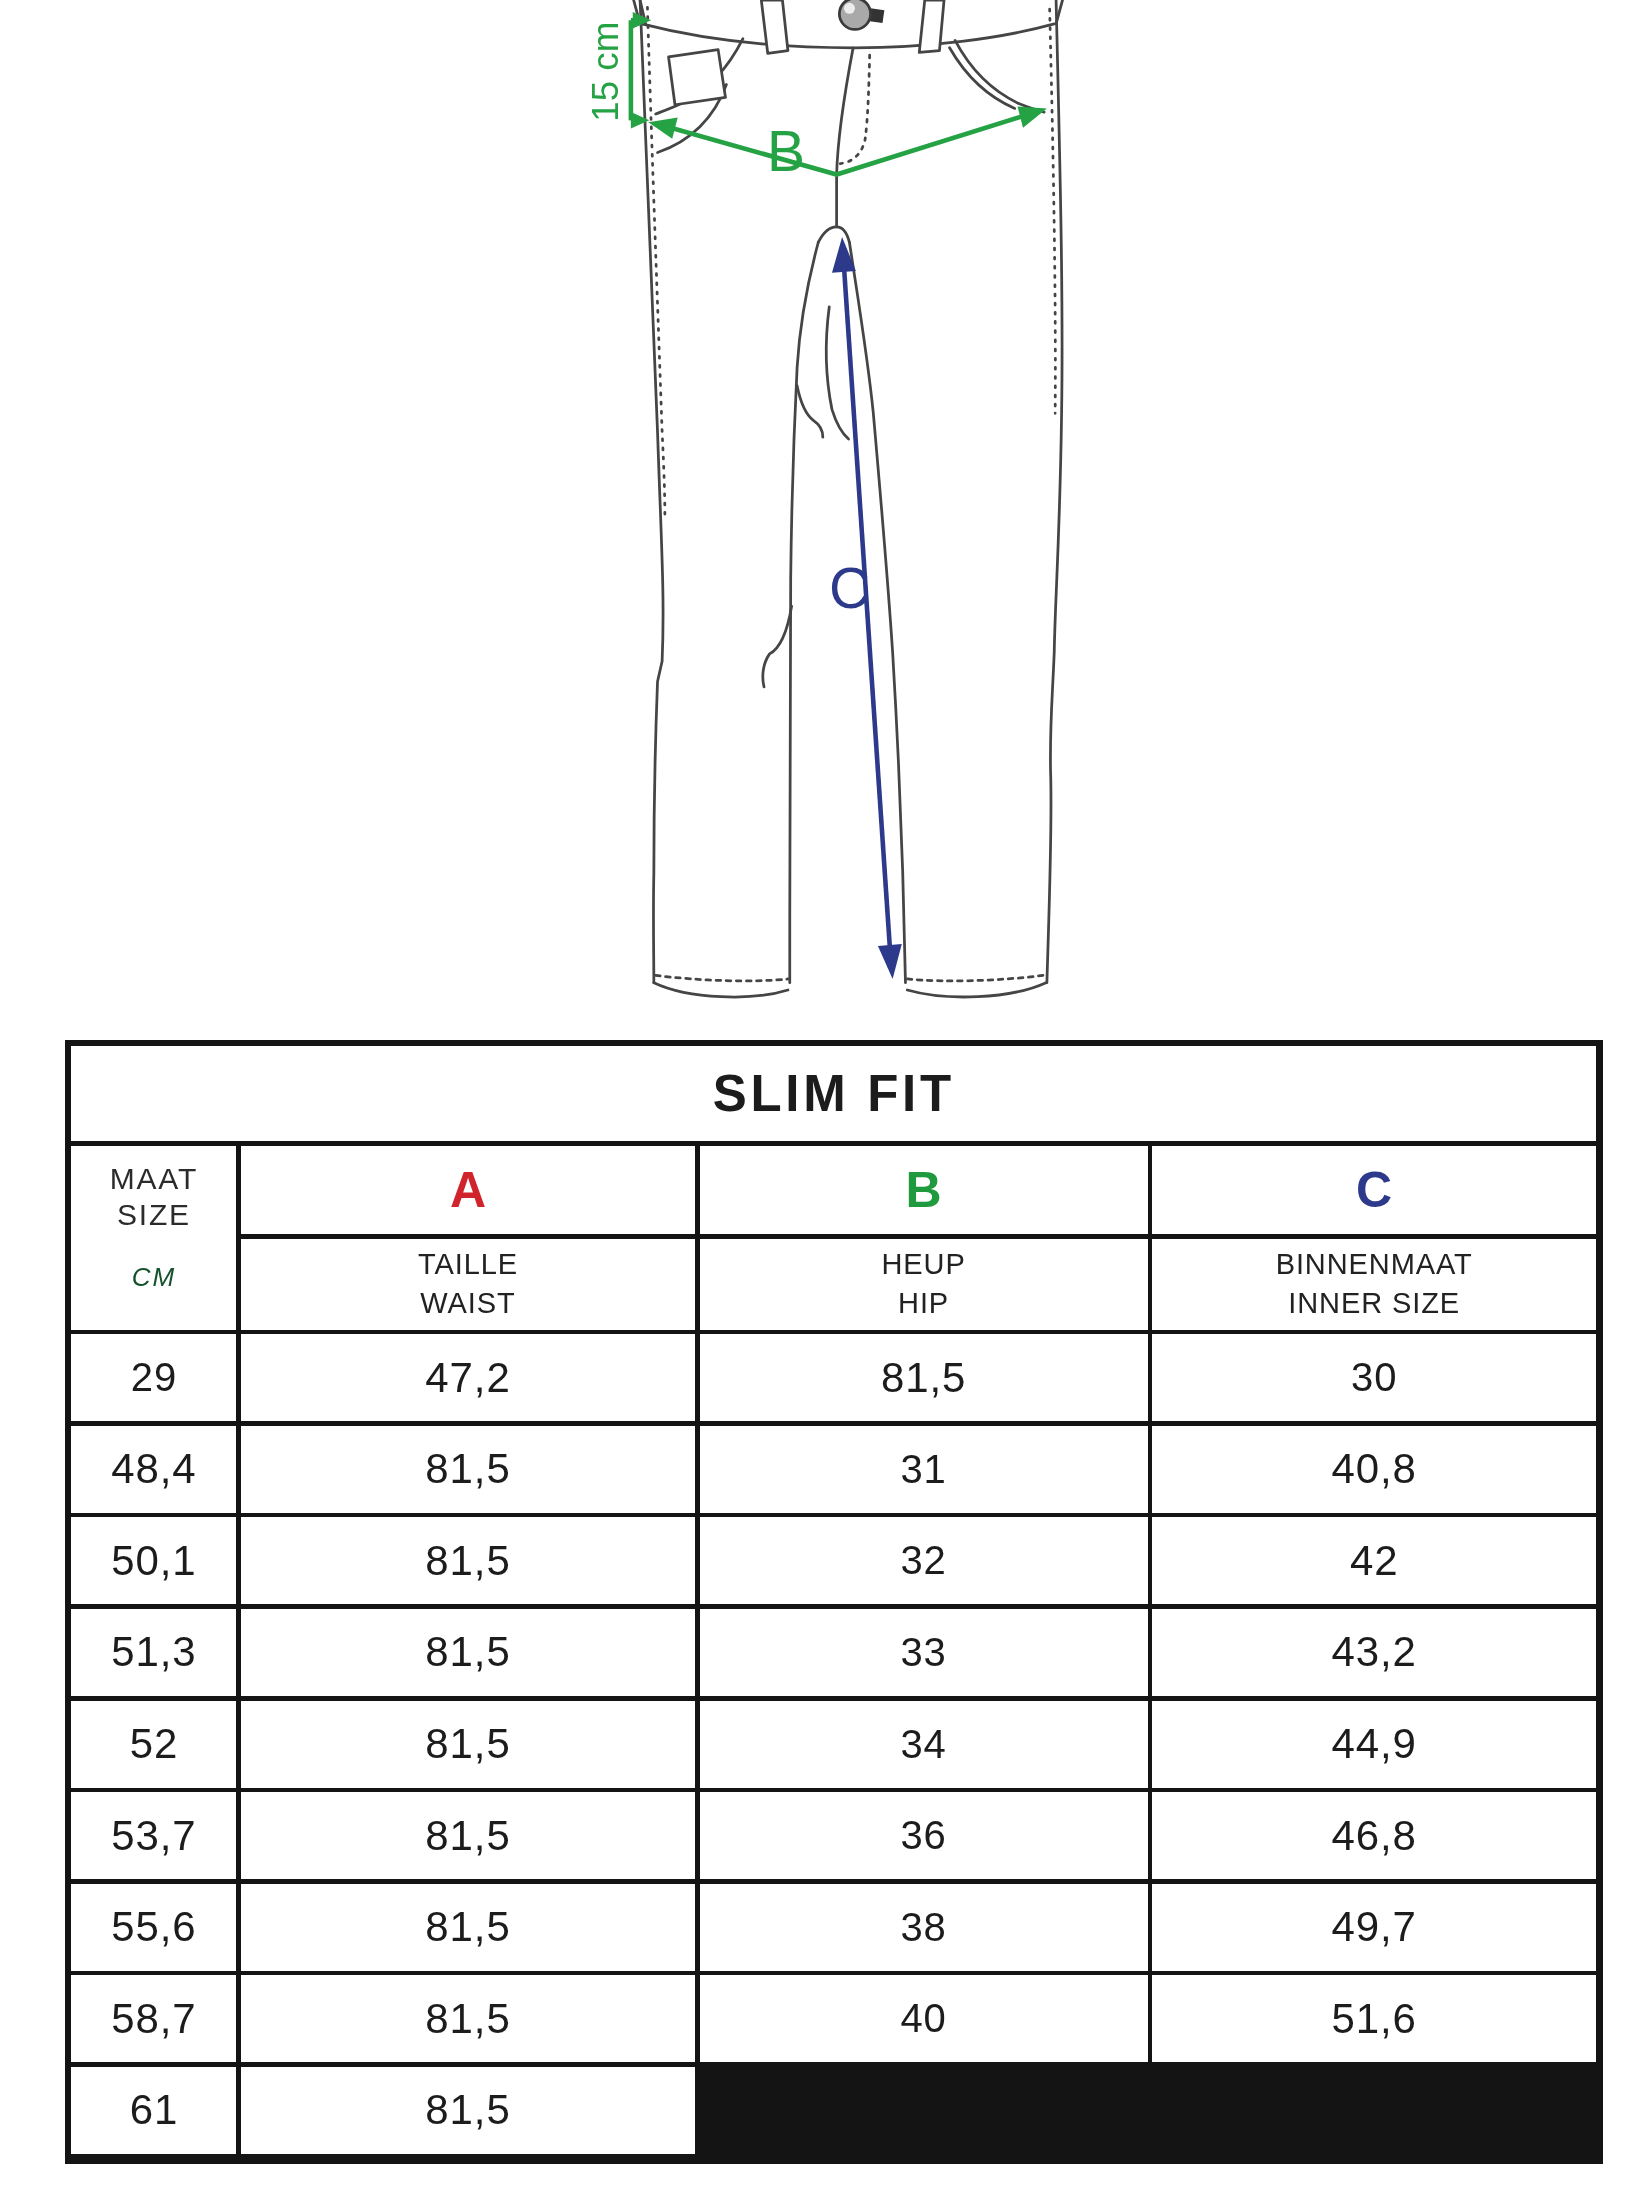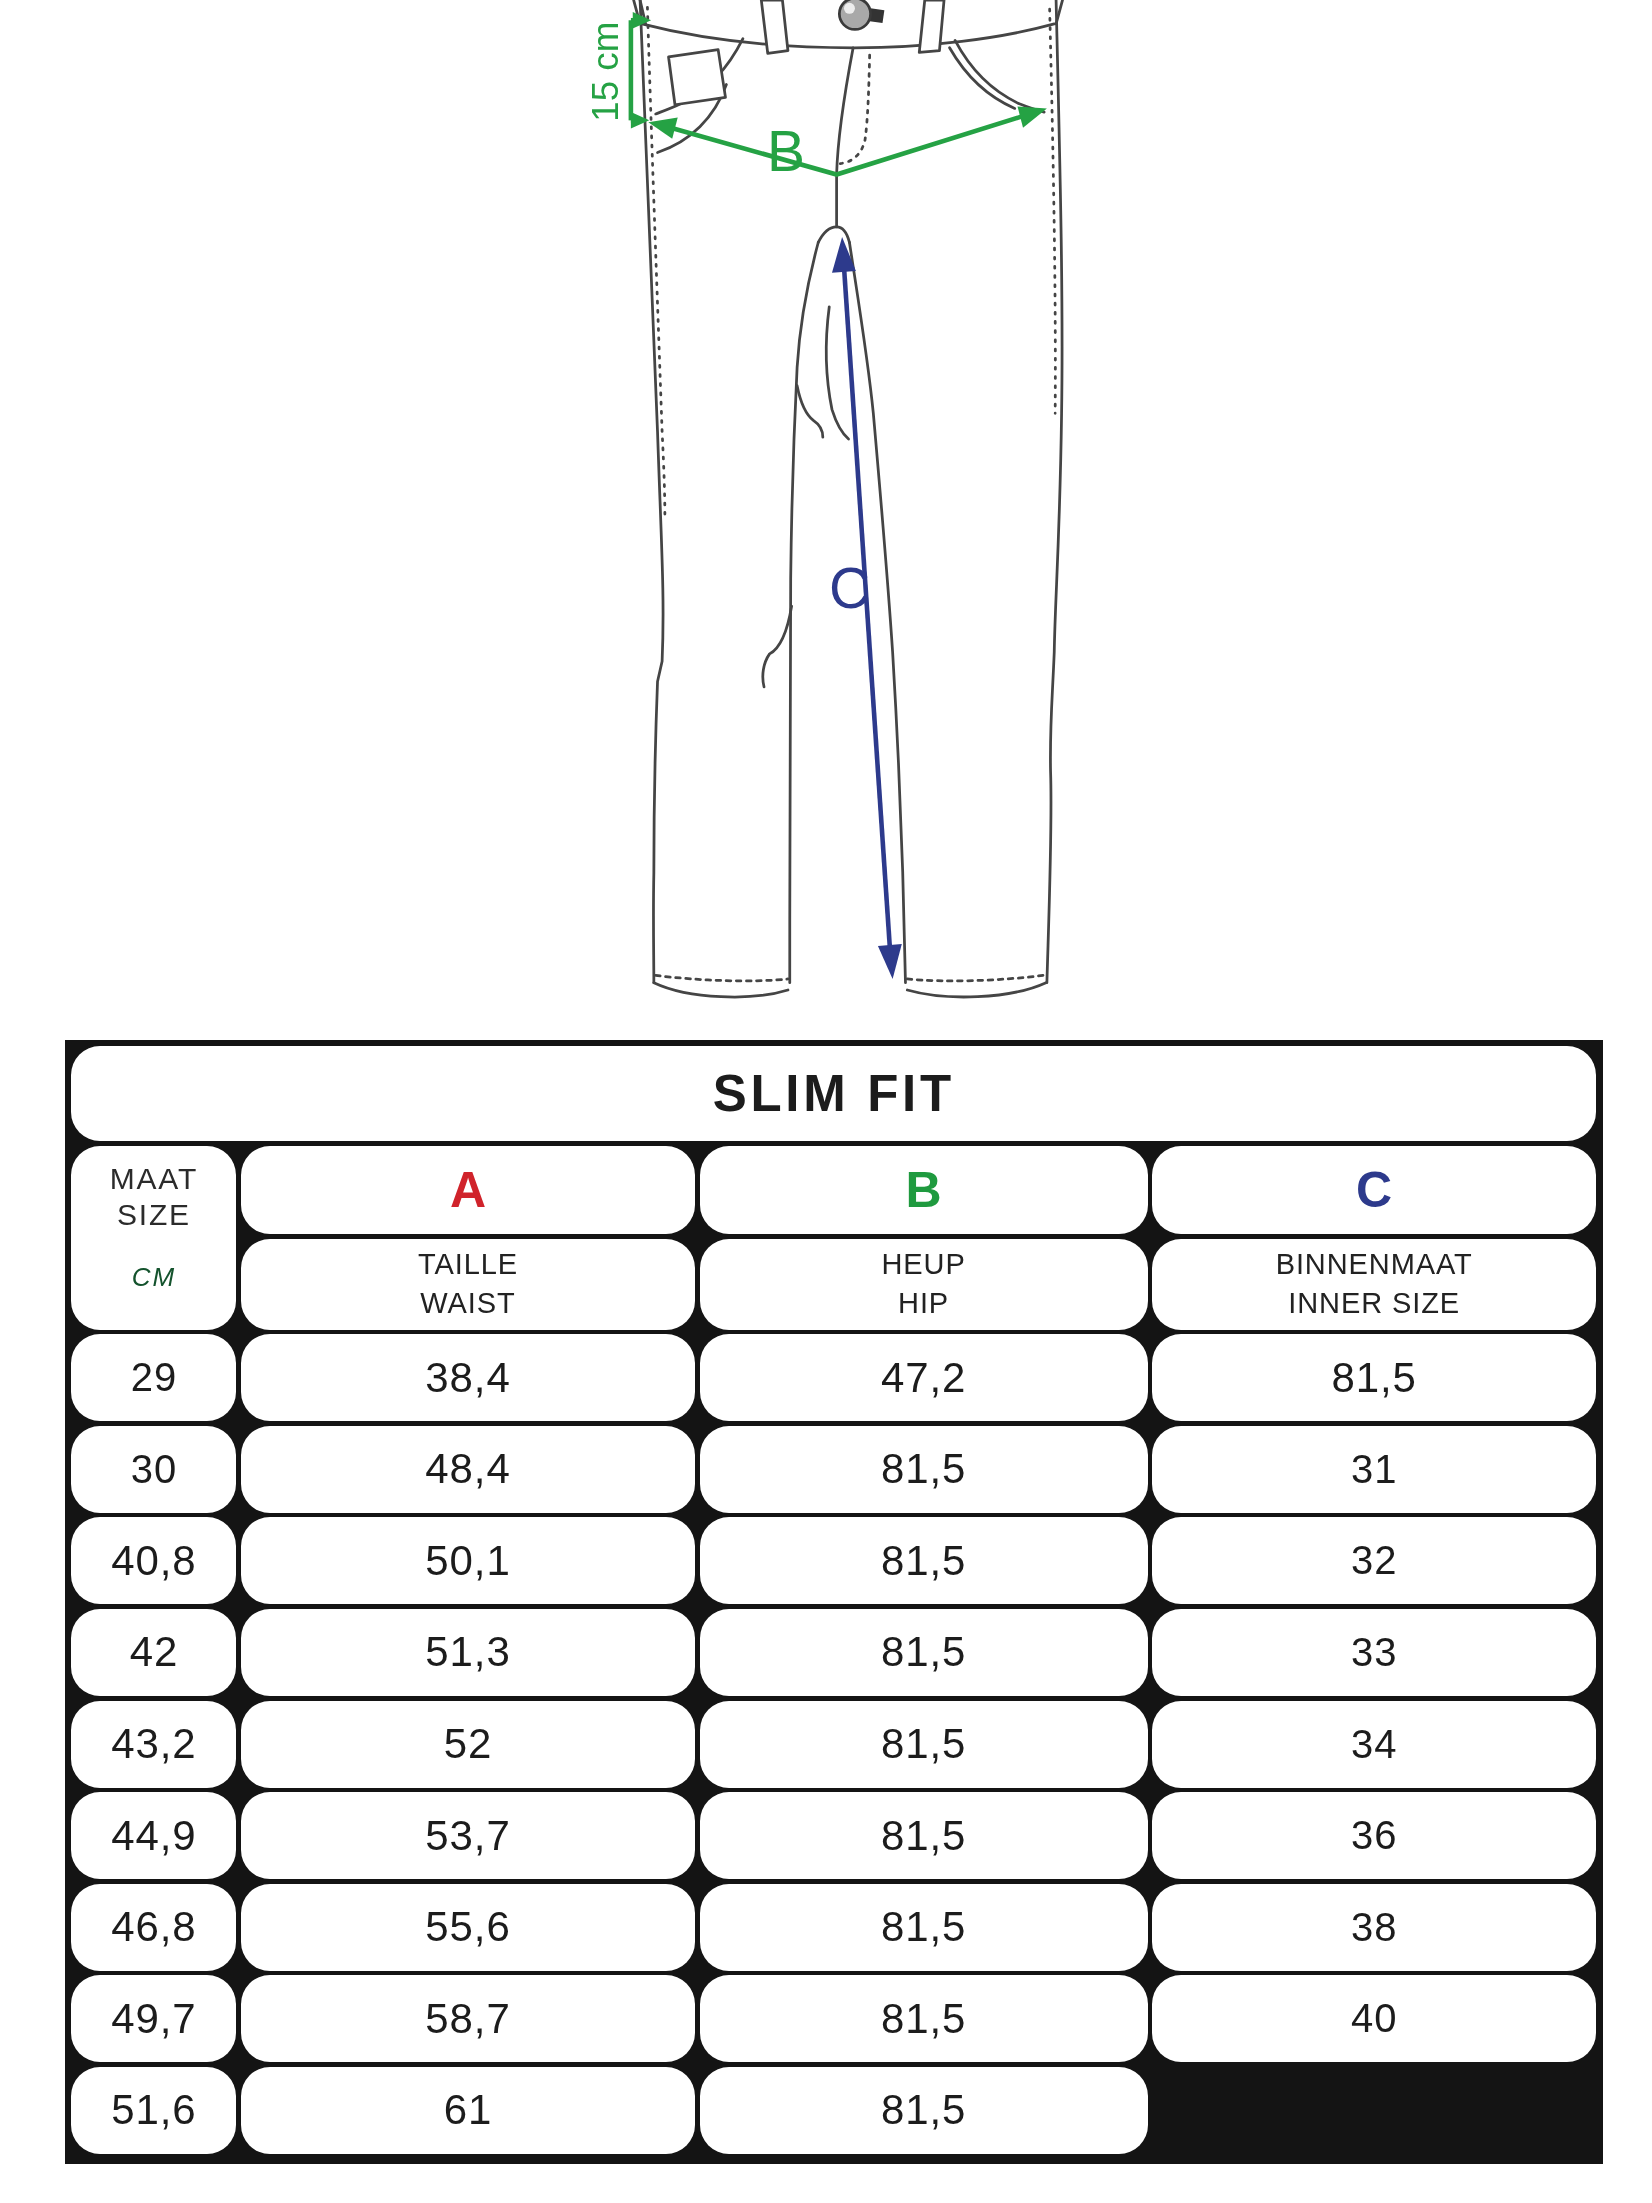--- a/index.html
+++ b/index.html
@@ -11,21 +11,21 @@
   svg text{font-family:"Liberation Sans",sans-serif;}
 
   
   .size-table{
     position:absolute;left:65px;top:1040px;width:1538px;height:1124px;
     background:#141414;display:grid;
     grid-template-columns:165px 454px 448px 444px;
     grid-template-rows:95px 88px 91px repeat(9,87px);
     gap:4.6px;padding:6.4px;box-sizing:border-box;
   }
-  .cell{background:#ffffff;display:flex;align-items:center;justify-content:center;text-align:center;border-radius:29px;}
+  .cell{background:#ffffff;display:flex;align-items:center;justify-content:center;text-align:center;}
   .title-cell{grid-column:1 / -1;grid-row:1;font-size:51px;font-weight:bold;letter-spacing:3.7px;}
   .corner-cell{grid-column:1;grid-row:2 / 4;flex-direction:column;justify-content:flex-start;padding:14px;}
   .corner-top{height:88px;display:flex;flex-direction:column;align-items:center;justify-content:center;font-size:30px;letter-spacing:1.8px;line-height:1.2;color:#2b2b2b;}
   .corner-gap{height:4.6px;}
   .corner-bottom{height:91px;display:flex;align-items:center;justify-content:center;font-size:26px;letter-spacing:1.8px;color:#14532d;font-style:italic;}
   .letter-cell{font-size:50px;font-weight:bold;}
   .letter-a{color:#d0232b;}
   .letter-b{color:#1f9a3f;}
   .letter-c{color:#2d3a8c;}
   .label-cell{font-size:29px;letter-spacing:0.9px;line-height:1.35;flex-direction:column;color:#222;}
@@ -132,21 +132,20 @@
     <div class="cell label-cell">
       <span>HEUP</span>
       <span>HIP</span>
     </div>
     <div class="cell label-cell">
       <span>BINNENMAAT</span>
       <span>INNER SIZE</span>
     </div>
 
     <div class="cell num-cell size-col">29</div>
-    <div class="cell num-cell">38,4</div>
     <div class="cell num-cell">47,2</div>
     <div class="cell num-cell">81,5</div>
 
     <div class="cell num-cell size-col">30</div>
     <div class="cell num-cell">48,4</div>
     <div class="cell num-cell">81,5</div>
 
     <div class="cell num-cell size-col">31</div>
     <div class="cell num-cell">40,8</div>
     <div class="cell num-cell">50,1</div>

